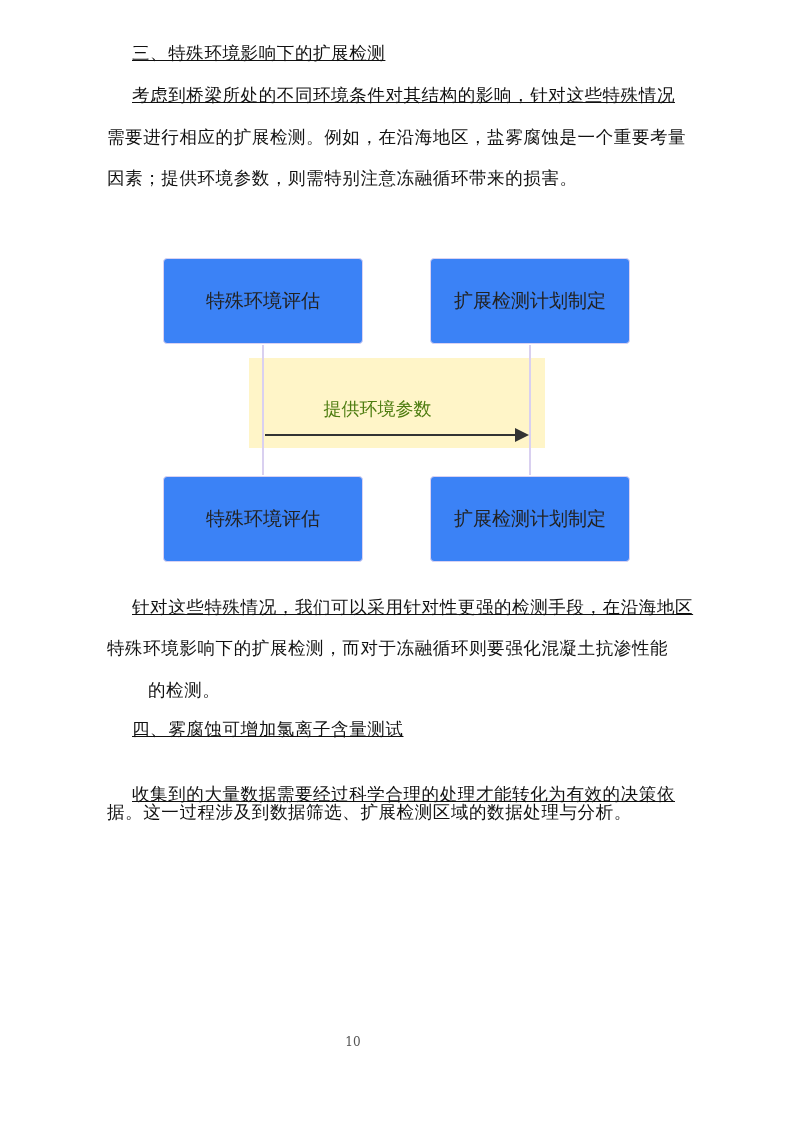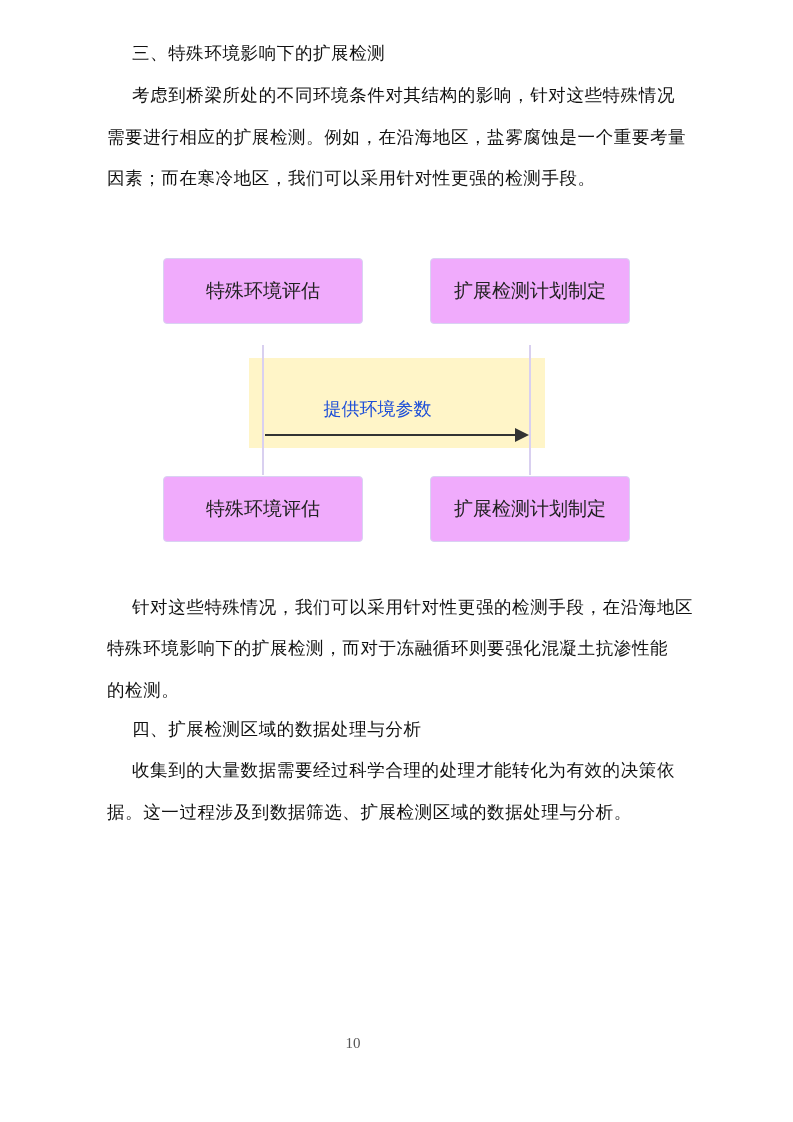--- a/index.html
+++ b/index.html
@@ -1,55 +1,55 @@
 <!DOCTYPE html>
 <html><head>
 <meta charset="utf-8">
 <style>
   html, body { margin:0; padding:0; background:#ffffff; }
   body { width:793px; height:1122px; position:relative; overflow:hidden;
          font-family: "DejaVu Serif", "Liberation Serif", serif; color:#111; }
   .line { position:absolute; left:107px; width:610px; font-size:17.5px; line-height:20px; white-space:nowrap; letter-spacing:0.6px; }
-  .indent { left:132px; }
-  .box { position:absolute; width:200px; height:66px; background:#f0abfc; border:1.5px solid #d9d2f2;
+  .indent { left:132px;text-decoration:underline; }
+  .box { position:absolute; width:200px; height:86px; background:#3b82f6; border:1.5px solid #d9d2f2;
          border-radius:4px; box-sizing:border-box; display:flex; align-items:center; justify-content:center;
          font-family:"DejaVu Sans", "Liberation Sans", sans-serif; font-size:19px; color:#222; }
   .lifeline { position:absolute; width:2px; background:#d9d0f0; }
   .note { position:absolute; left:249px; top:358px; width:296px; height:90px; background:#FFF5C8; }
   .msg { position:absolute; left:263px; width:229px; top:397px; text-align:center;
-         font-family:"DejaVu Sans", "Liberation Sans", sans-serif; font-size:18px; color:#1d4ed8; }
+         font-family:"DejaVu Sans", "Liberation Sans", sans-serif; font-size:18px; color:#4d7c0f; }
   .arrow-line { position:absolute; left:265px; top:434px; width:252px; height:2px; background:#333; }
   .arrow-head { position:absolute; left:515px; top:428px; width:0; height:0;
                 border-top:7px solid transparent; border-bottom:7px solid transparent; border-left:14px solid #333; }
-  .pagenum { position:absolute; top:1035px; left:0; width:706px; text-align:center; font-size:15px; color:#555;font-family:Liberation Serif, serif; }
+  .pagenum { position:absolute; top:1035px; left:0; width:706px; text-align:center; font-size:12px; color:#555; }
 </style>
 </head>
 <body>
 
 <div class="line indent" style="top:43px;">三、特殊环境影响下的扩展检测</div>
 <div class="line indent" style="top:85px;">考虑到桥梁所处的不同环境条件对其结构的影响，针对这些特殊情况</div>
 <div class="line" style="top:127px;">需要进行相应的扩展检测。例如，在沿海地区，盐雾腐蚀是一个重要考量</div>
-<div class="line" style="top:168px;">因素；而在寒冷地区，我们可以采用针对性更强的检测手段。</div>
+<div class="line" style="top:168px;">因素；提供环境参数，则需特别注意冻融循环带来的损害。</div>
 
 <div>
   <div class="lifeline" style="left:262px; top:345px; height:130px;"></div>
   <div class="lifeline" style="left:529px; top:345px; height:130px;"></div>
   <div class="note"></div>
   <div class="lifeline" style="left:262px; top:358px; height:90px;"></div>
   <div class="lifeline" style="left:529px; top:358px; height:90px;"></div>
   <div class="box" style="left:163px; top:258px;">特殊环境评估</div>
   <div class="box" style="left:430px; top:258px;">扩展检测计划制定</div>
   <div class="msg">提供环境参数</div>
   <div class="arrow-line"></div>
   <div class="arrow-head"></div>
   <div class="box" style="left:163px; top:476px;">特殊环境评估</div>
   <div class="box" style="left:430px; top:476px;">扩展检测计划制定</div>
 </div>
 
 <div class="line indent" style="top:597px;">针对这些特殊情况，我们可以采用针对性更强的检测手段，在沿海地区</div>
 <div class="line" style="top:638px;">特殊环境影响下的扩展检测，而对于冻融循环则要强化混凝土抗渗性能</div>
-<div class="line" style="top:680px;">的检测。</div>
+<div class="line" style="top:680px;margin-left:41px;">的检测。</div>
 
-<div class="line indent" style="top:719px;">四、扩展检测区域的数据处理与分析</div>
-<div class="line indent" style="top:760px;">收集到的大量数据需要经过科学合理的处理才能转化为有效的决策依</div>
+<div class="line indent" style="top:719px;">四、雾腐蚀可增加氯离子含量测试</div>
+<div class="line indent" style="top:784px;">收集到的大量数据需要经过科学合理的处理才能转化为有效的决策依</div>
 <div class="line" style="top:802px;">据。这一过程涉及到数据筛选、扩展检测区域的数据处理与分析。</div>
 
 <div class="pagenum">10</div>
 
 </body></html>

